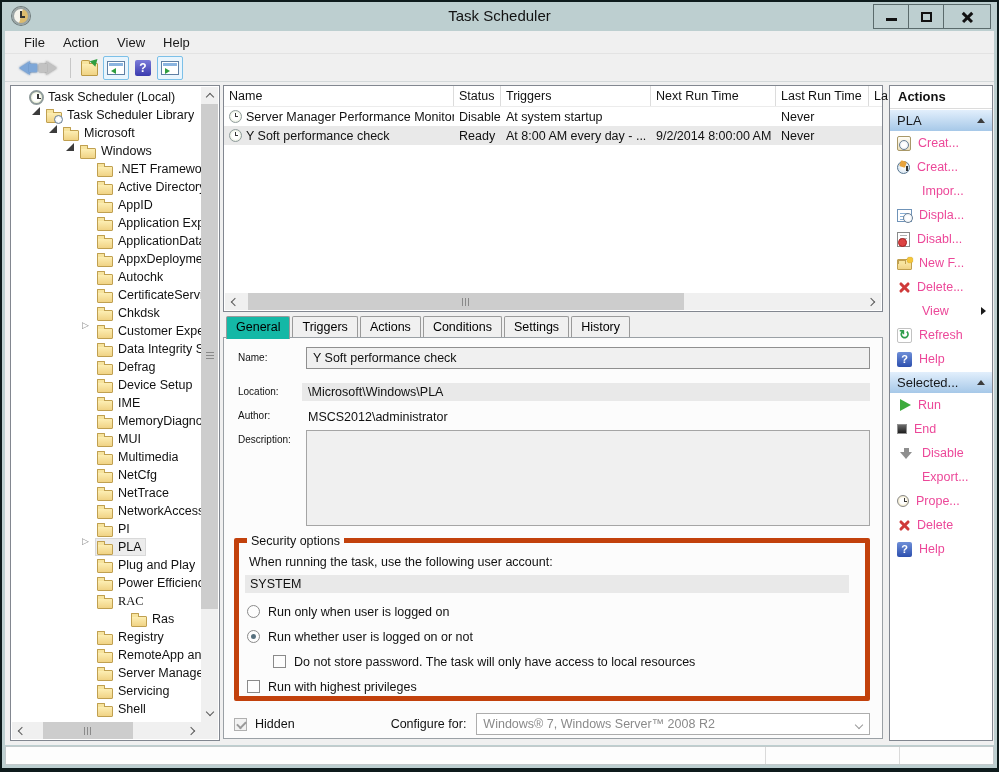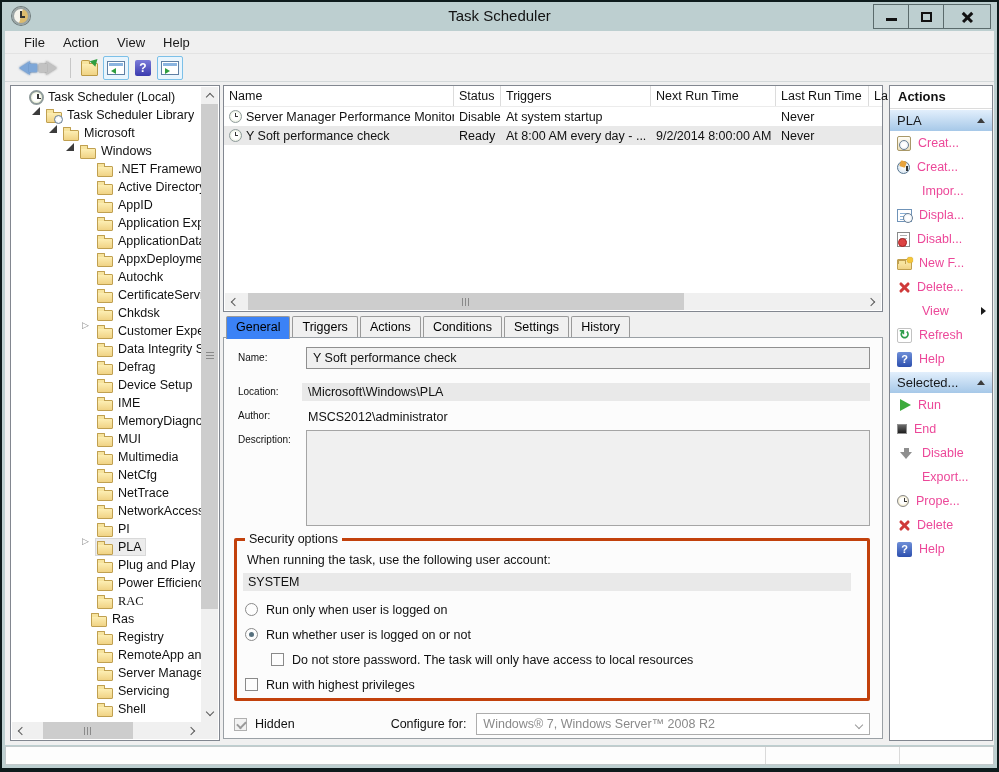--- a/index.html
+++ b/index.html
@@ -95,28 +95,28 @@
   .lcell{flex:none;padding:0 5px;white-space:nowrap;overflow:hidden;display:flex;align-items:center;}
   .row-clock{width:13px;height:13px;border-radius:50%;background:radial-gradient(#fff 40%,#d8e2c8);border:1.5px solid #8f9b9b;margin-right:4px;flex:none;position:relative;}
   .row-clock::before{content:"";position:absolute;left:4.5px;top:1.5px;width:1px;height:4px;background:#333;}
   .row-clock::after{content:"";position:absolute;left:4.5px;top:5px;width:3px;height:1px;background:#333;}
   .list-hscroll{position:absolute;left:1px;right:1px;bottom:1px;height:17px;background:#f0f0f0;display:flex;}
 
   
   .detail-pane{position:absolute;left:218px;top:233px;width:660px;height:426px;background:#f0f0f0;}
   .tabstrip{position:absolute;left:0;right:0;top:0;height:23px;display:flex;align-items:flex-end;padding-left:3px;}
   .tab{padding:3px 9px 4px 9px;border:1px solid #9a9a9a;border-bottom:none;background:#f0f0f0;font-size:12.5px;margin-right:2px;border-radius:2px 2px 0 0;position:relative;z-index:1;}
-  .tab.active{background:#3b82f6;z-index:3;padding-bottom:5px;margin-bottom:-1px;}
+  .tab.active{background:#14b8a6;z-index:3;padding-bottom:5px;margin-bottom:-1px;}
   .tabpage{position:absolute;left:0;right:0;top:22px;bottom:2px;background:#fcfcfc;border:1px solid #9aa0a5;z-index:2;}
   .flabel{position:absolute;font-size:10px;color:#111;}
   .ftext{position:absolute;height:22px;background:#f0f0f0;border:1px solid #8f8f8f;display:flex;align-items:center;padding:0 6px;font-size:12.5px;color:#111;}
   .fband{position:absolute;height:18px;background:#e9e9e9;display:flex;align-items:center;padding:0 6px;font-size:12.5px;color:#111;}
   .fplain{position:absolute;font-size:12.5px;color:#111;}
   .fdesc{position:absolute;background:#f0f0f0;border:1px solid #a5a5a5;font-size:12.5px;padding:4px 6px;color:#111;}
-  .groupbox{position:absolute;left:10px;right:12px;top:200px;height:163px;border:3px solid #c2410c;border-radius:2px;}
+  .groupbox{position:absolute;left:10px;right:12px;top:200px;height:163px;border:5px solid #c2410c;border-radius:2px;}
   .gb-legend{position:absolute;top:-9px;left:8px;background:#fcfcfc;padding:0 4px;font-size:12.5px;color:#111;}
   .sec-prompt{position:absolute;left:10px;top:12px;font-size:12.5px;color:#111;}
   .sec-account{position:absolute;left:6px;right:16px;top:32px;height:18px;background:#e9e9e9;display:flex;align-items:center;padding:0 5px;font-size:12.5px;color:#111;}
   .sec-opts{position:absolute;left:8px;top:56px;right:8px;}
   .sec-row{display:flex;align-items:center;height:25px;font-size:12.5px;color:#111;}
   .radio{width:13px;height:13px;border-radius:50%;border:1px solid #8a8a8a;background:#fdfdfd;margin-right:8px;flex:none;position:relative;}
   .radio.checked::after{content:"";position:absolute;left:3px;top:3px;width:5px;height:5px;border-radius:50%;background:#57707e;}
   .checkbox{width:13px;height:13px;border:1px solid #8a8a8a;background:#fdfdfd;margin-right:8px;flex:none;position:relative;}
   .checkbox.checked::after{content:"";position:absolute;left:2px;top:2px;width:7px;height:4px;border-left:2px solid #9a9a9a;border-bottom:2px solid #9a9a9a;transform:rotate(-45deg);}
   .checkbox.disabled{background:#f2f2f2;border-color:#b0b0b0;}
@@ -423,21 +423,21 @@
               <span class="tree-label">Power Efficienc</span>
             </span>
           </div>
           <div class="tree-row" style="padding-left: 70px; font-family: Liberation Serif, serif;">
             <span class="exp none"></span>
             <span class="sel-wrap">
               <span class="ticon tfolder"></span>
               <span class="tree-label">RAC</span>
             </span>
           </div>
-          <div class="tree-row" style="padding-left: 64px;">
+          <div class="tree-row" style="padding-left: 104px;">
             <span class="exp none"></span>
             <span class="sel-wrap">
               <span class="ticon tfolder"></span>
               <span class="tree-label">Ras</span>
             </span>
           </div>
           <div class="tree-row" style="padding-left: 70px;">
             <span class="exp none"></span>
             <span class="sel-wrap">
               <span class="ticon tfolder"></span>

